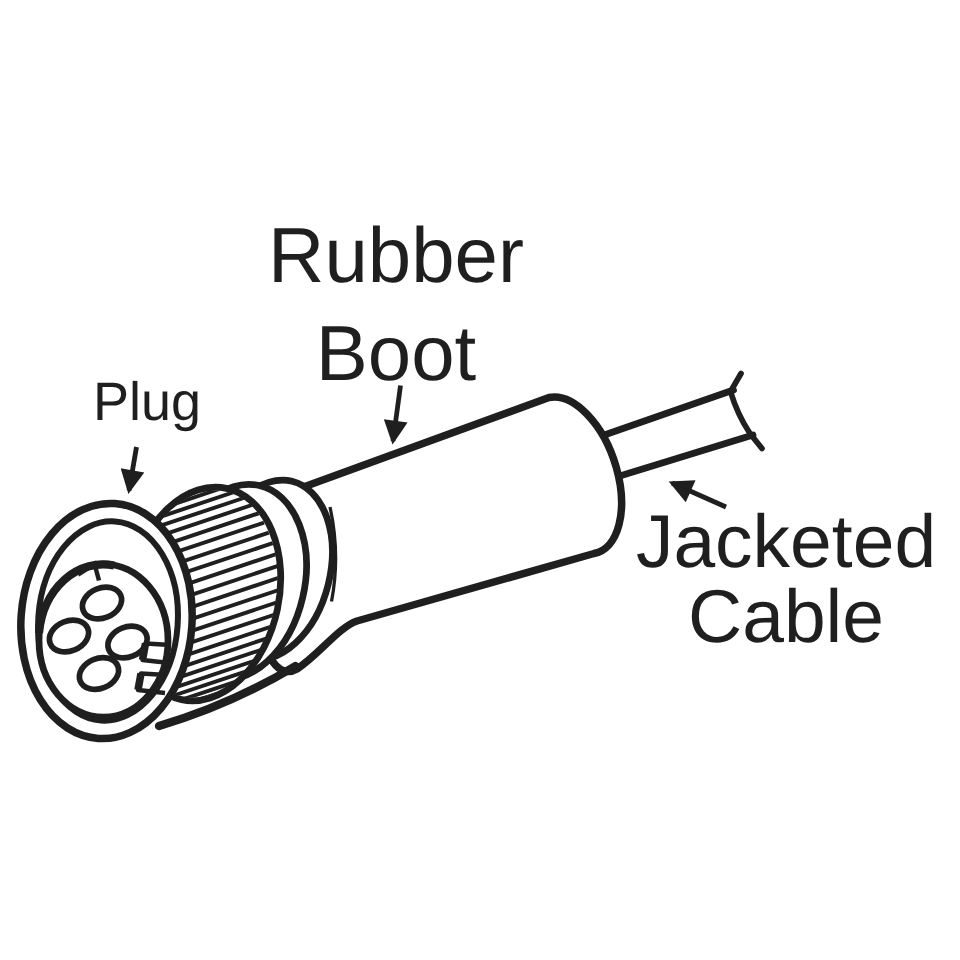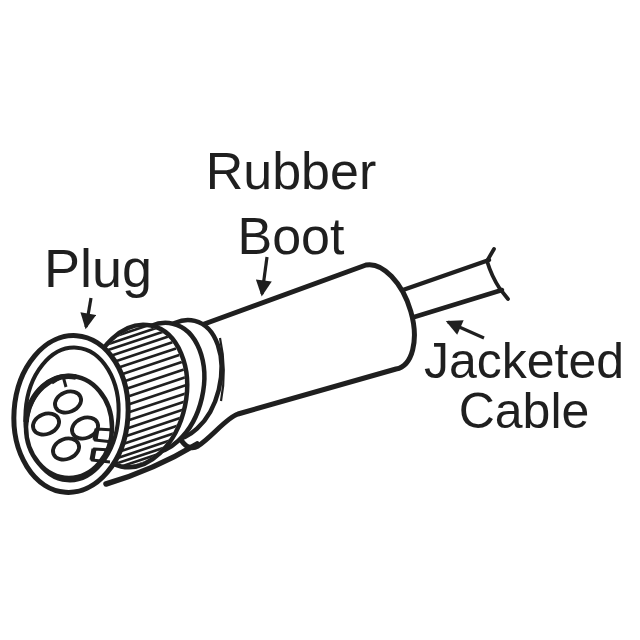--- a/index.html
+++ b/index.html
@@ -11,22 +11,22 @@
     overflow:hidden;
   }
   .drawing{position:absolute;left:0;top:0;}
   .label{
     position:absolute;
     color:#1f1f1f;
     text-align:center;
     white-space:pre-line;
     letter-spacing:0px;
   }
-  .label-plug{left:20px;top:242px;width:156px;font-size:54px;line-height:52px;}
-  .label-boot{left:166px;top:139px;width:250px;font-size:52px;line-height:65px;}
+  .label-plug{left:20px;top:242px;width:156px;font-size:36px;line-height:52px;}
+  .label-boot{left:139px;top:139px;width:250px;font-size:52px;line-height:65px;}
   .label-cable{left:404px;top:336px;width:240px;font-size:50px;line-height:50px;}
 </style>
 </head>
 <body>
 
 <div class="canvas">
 
   <svg class="drawing" width="640" height="640" viewBox="0 0 640 640">
     <defs>
       <marker id="arrowhead" viewBox="0 0 10 10" refX="8.5" refY="5" markerWidth="6.5" markerHeight="5" orient="auto">

